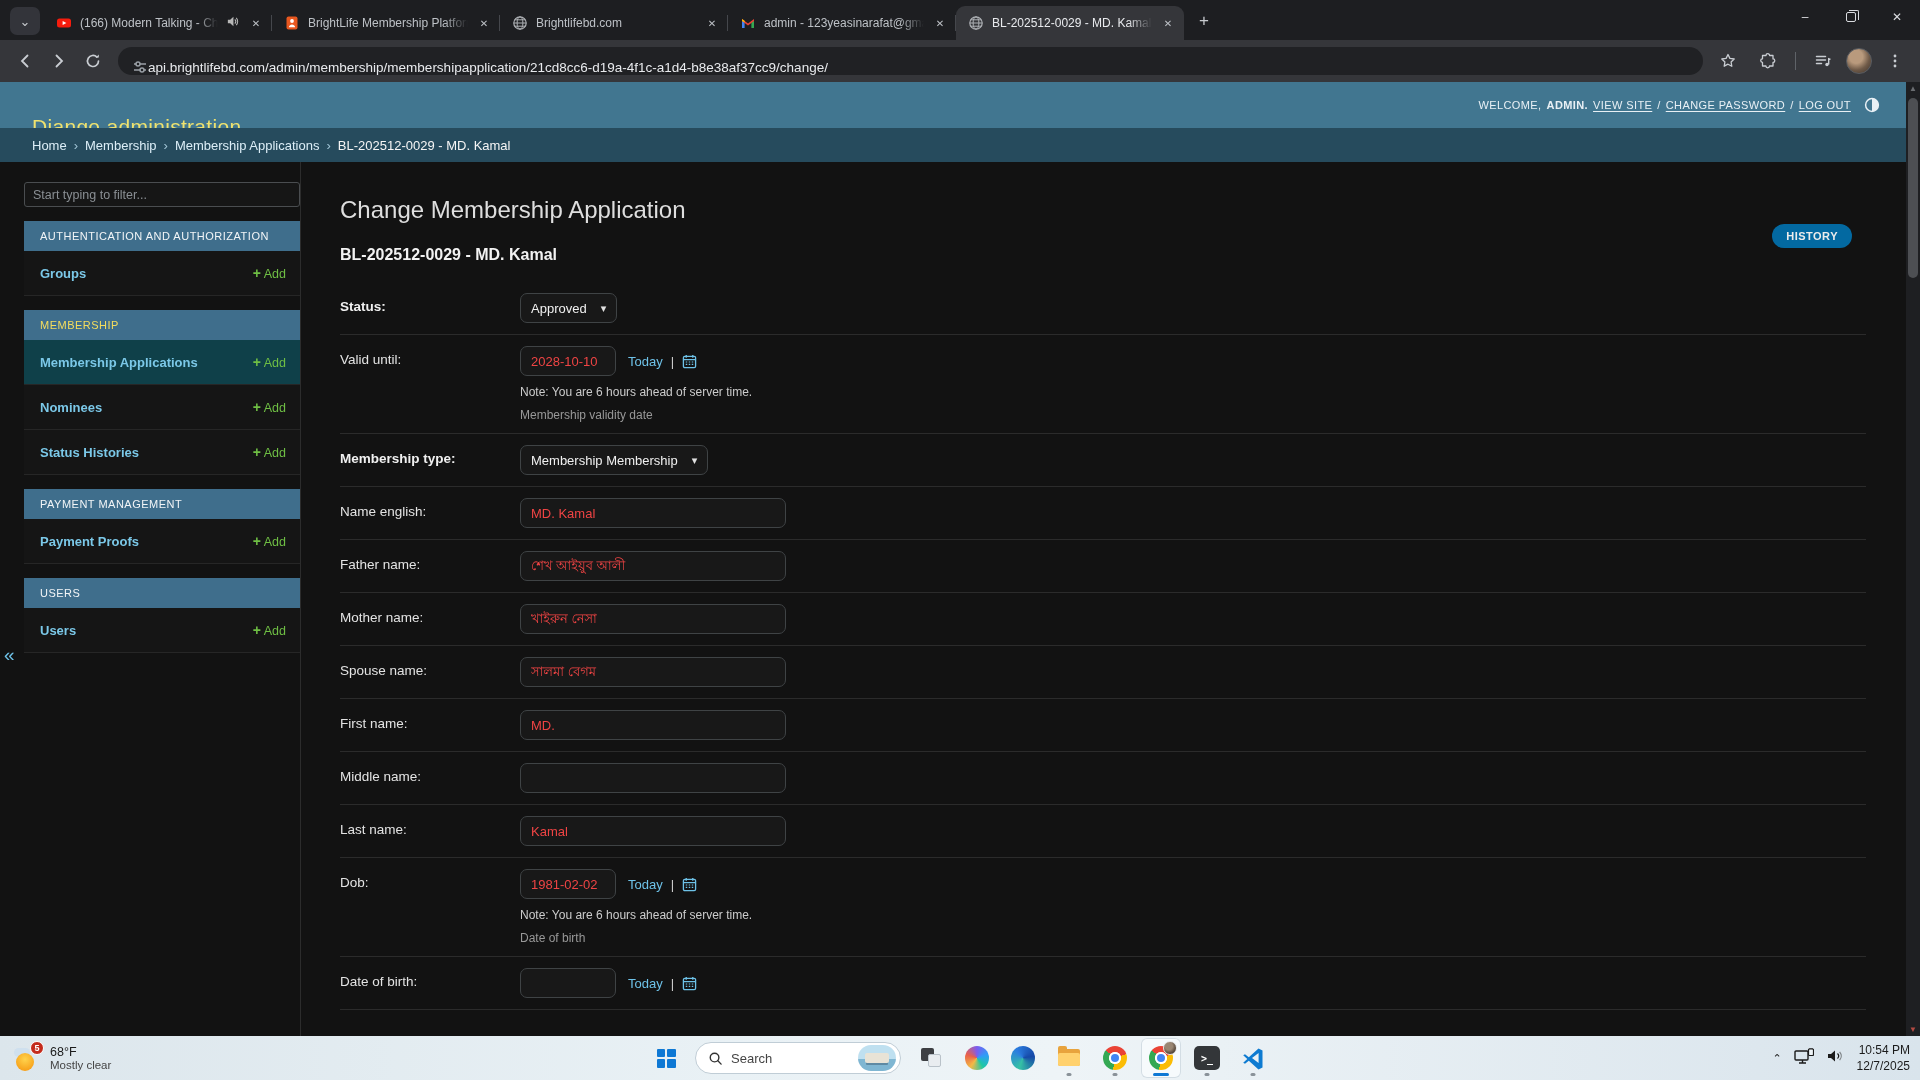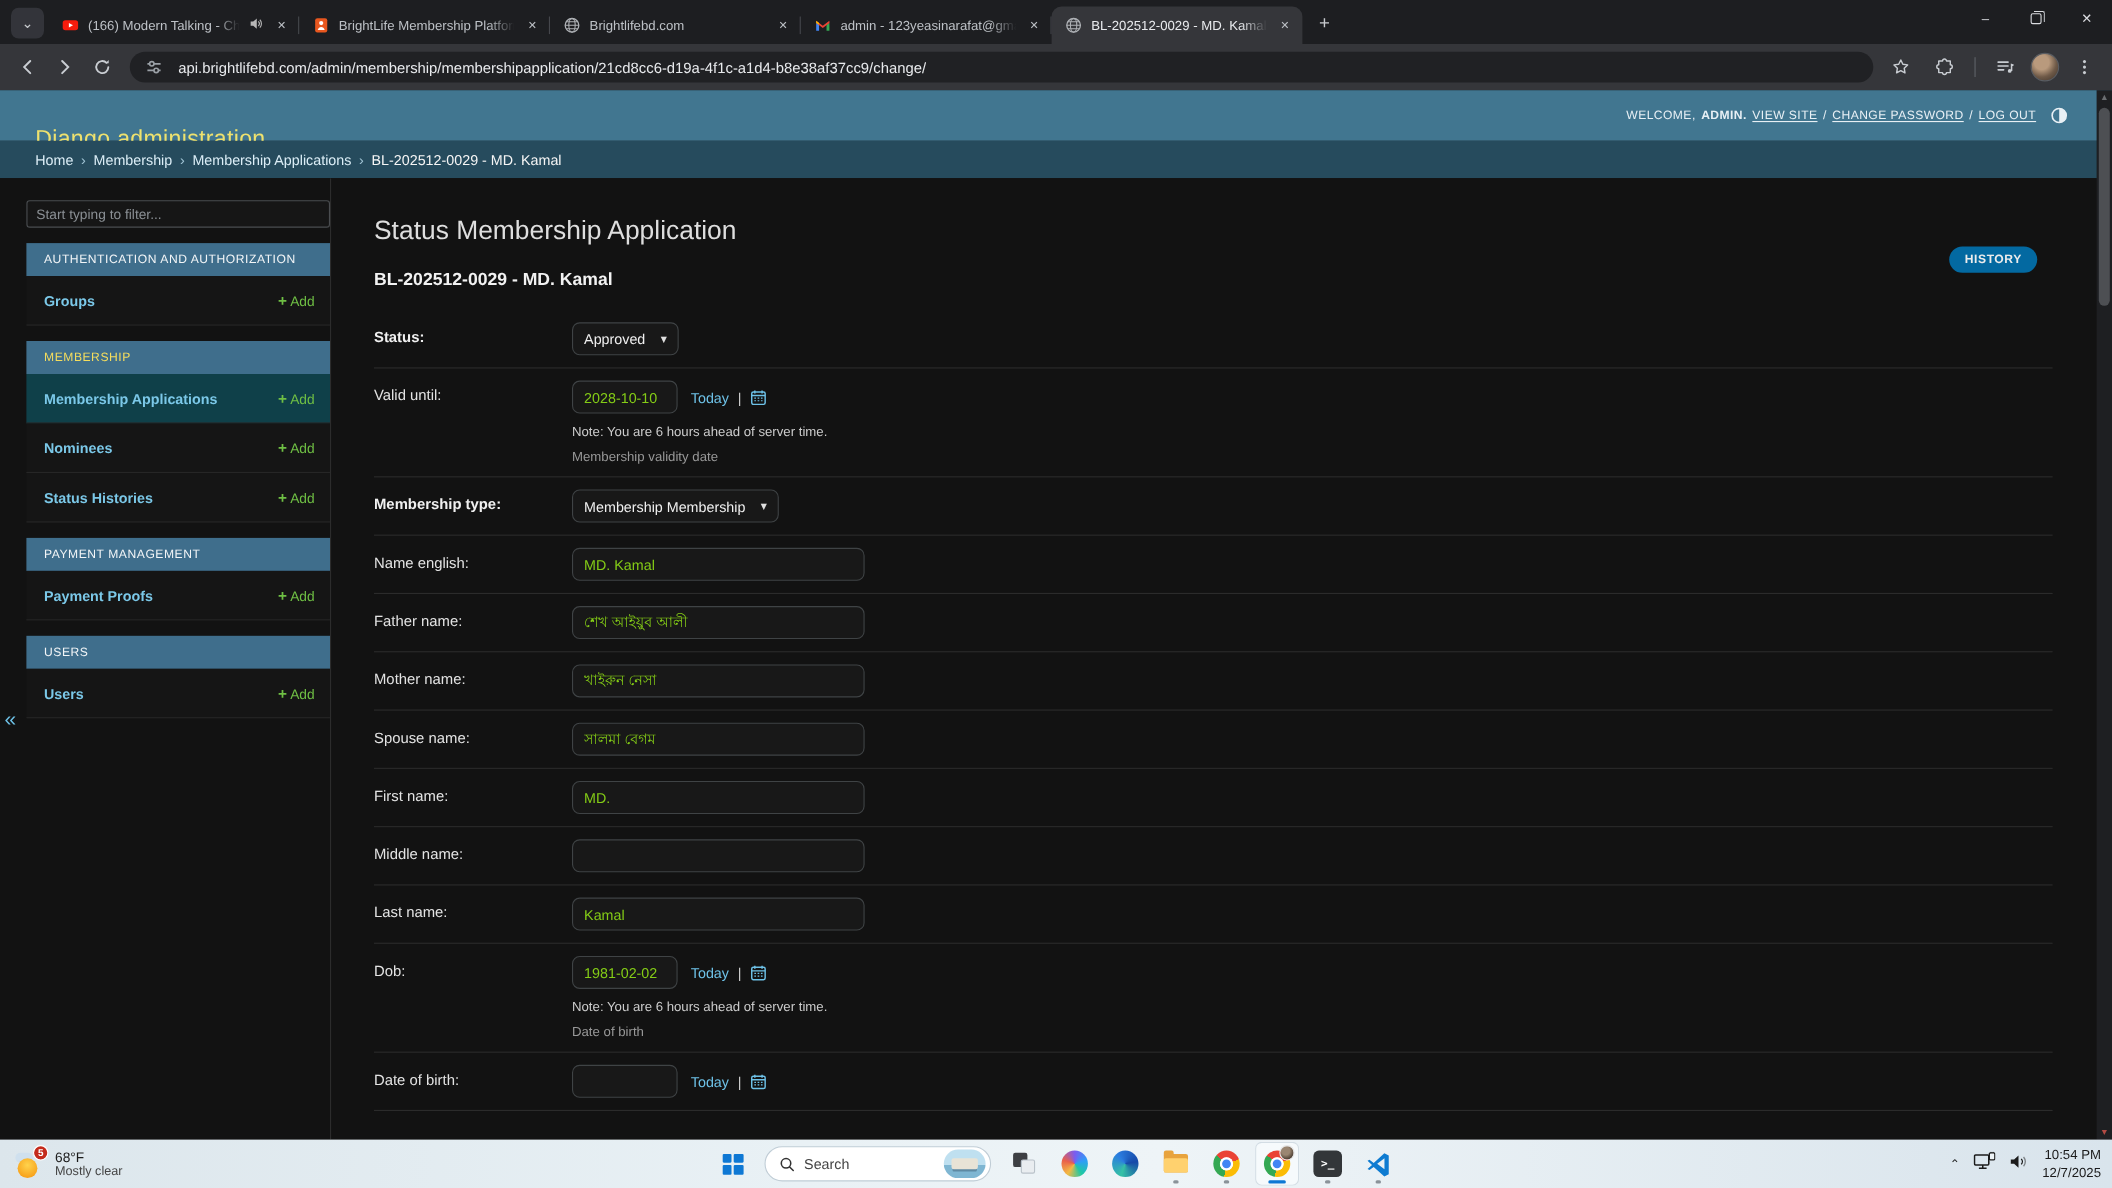--- a/index.html
+++ b/index.html
@@ -28,21 +28,21 @@
   .wbtn { width:46px; height:34px; display:flex; align-items:center; justify-content:center; color:#dadce0; font-size:12px; cursor:pointer; }
   .wbtn .restore { width:10px; height:10px; border:1px solid #dadce0; border-radius:2px; position:relative; }
   .wbtn .restore:before { content:""; position:absolute; left:2px; top:-3px; width:9px; height:9px;
     border-top:1px solid #dadce0; border-right:1px solid #dadce0; border-radius:0 2px 0 0; }
 
   #toolbar { position:absolute; top:40px; left:0; right:0; height:42px; background:#35363a;
     display:flex; align-items:center; padding:0 8px; }
   .nav-btn { width:34px; height:34px; border-radius:50%; display:flex; align-items:center; justify-content:center; cursor:pointer; }
   .nav-btn svg { display:block; }
   #omnibox { flex:1; height:28px; margin:0 8px; background:#202124; border-radius:14px; display:flex;
-    align-items:center; padding:0 14px; gap:14px; color:#e8eaed; font-size:13.5px; cursor:text; min-width:0; }
+    align-items:flex-end; padding:0 14px; gap:0; color:#e8eaed; font-size:13.5px; cursor:text; min-width:0; }
   #omnibox .url { white-space:nowrap; overflow:hidden; }
   .tool-right { display:flex; align-items:center; gap:6px; }
   .vsep { width:1px; height:18px; background:#5f6368; margin:0 4px; }
   .avatar { width:26px; height:26px; border-radius:50%; background:radial-gradient(circle at 38% 32%,#b99a7d 0 30%,#6f5a48 60%,#3c3129); border:1px solid #5a5d62; }
 
   
   #dj-header { position:absolute; top:82px; left:0; right:0; height:46px; background:#417690;
     display:flex; align-items:center; justify-content:space-between; padding:0 40px 0 32px; }
   #dj-title { color:#efe26e; font-size:21px; letter-spacing:.3px;margin-top:44px; }
   #user-tools { color:#e8f0f5; font-size:11px; display:flex; align-items:center; gap:5px; letter-spacing:.4px; }
@@ -81,21 +81,21 @@
   #history-btn { position:absolute; top:62px; right:14px; background:#0369a1; color:#ececec; font-size:11px;
     font-weight:bold; letter-spacing:.5px; padding:6px 14px; border-radius:15px; border:none; cursor:pointer; }
   #object-title { margin-top:22px; font-size:16px; font-weight:bold; color:#f2f2f2; }
   #form-rows { margin-top:18px; }
   .form-row { display:flex; padding:11px 0; border-bottom:1px solid #2b2b2b; }
   .f-label { width:180px; flex:0 0 180px; color:#e3e3e3; font-size:13.5px; padding-top:6px; }
   .f-label.bold { font-weight:bold; color:#f0f0f0; }
   .f-control { flex:1; }
   .f-line { display:flex; align-items:center; gap:8px; }
   .text-input { width:266px; height:30px; background:#181818; border:1px solid #3f4345; border-radius:7px;
-    color:#84cc16; font-size:13px; padding:0 10px; font-family:inherit; }
+    color:#ef4444; font-size:13px; padding:0 10px; font-family:inherit; }
   .text-input.date { width:96px; }
   .select { min-width:96px; height:30px; background:#181818; border:1px solid #3f4345; border-radius:7px;
     color:#f0f0f0; font-size:13px; display:inline-flex; align-items:center; gap:14px; padding:0 10px; cursor:pointer; }
   .select .chev { font-size:11px; color:#e0e0e0; }
   .today-link { color:#6ec2e8; font-size:13px; text-decoration:none; cursor:pointer; margin-left:4px; }
   .pipe { color:#cfcfcf; font-size:13px; }
   .cal { display:flex; cursor:pointer; }
   .f-note { margin-top:9px; color:#cccccc; font-size:12px; }
   .f-help { margin-top:9px; color:#989898; font-size:12px; }
 
@@ -361,21 +361,21 @@
             <div class="sb-header">USERS</div>
             <div class="sb-row">
               <a class="sb-link">Users</a>
               <a class="sb-add"><b>+</b> Add</a>
             </div>
           </div>
         </div>
     </div>
 
     <div id="main">
-      <h1 id="page-title">Status Membership Application</h1>
+      <h1 id="page-title">Change Membership Application</h1>
       <button id="history-btn">HISTORY</button>
       <h2 id="object-title">BL-202512-0029 - MD. Kamal</h2>
       <div id="form-rows">
           <div class="form-row">
             <label class="f-label bold">Status:</label>
             <div class="f-control"><div class="select">
                 <span>Approved</span>
                 <span class="chev">▾</span>
               </div></div>
           </div>

